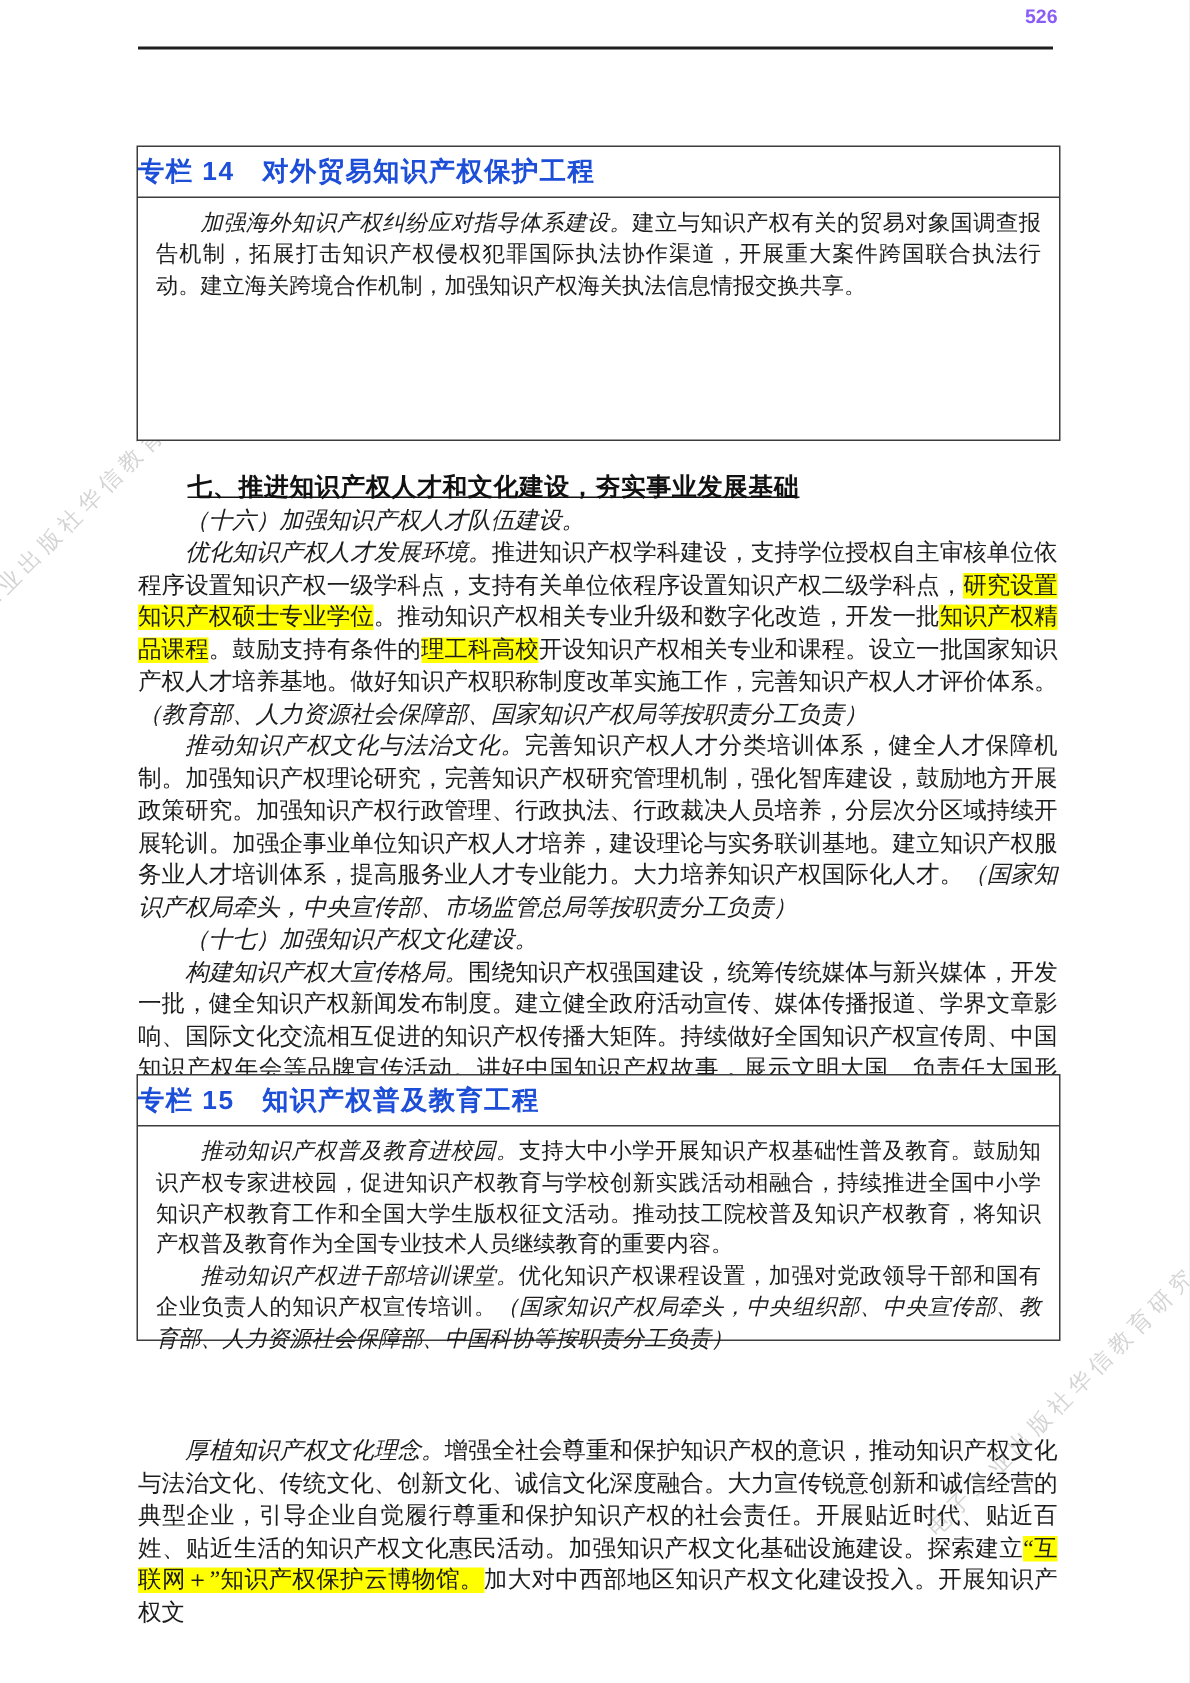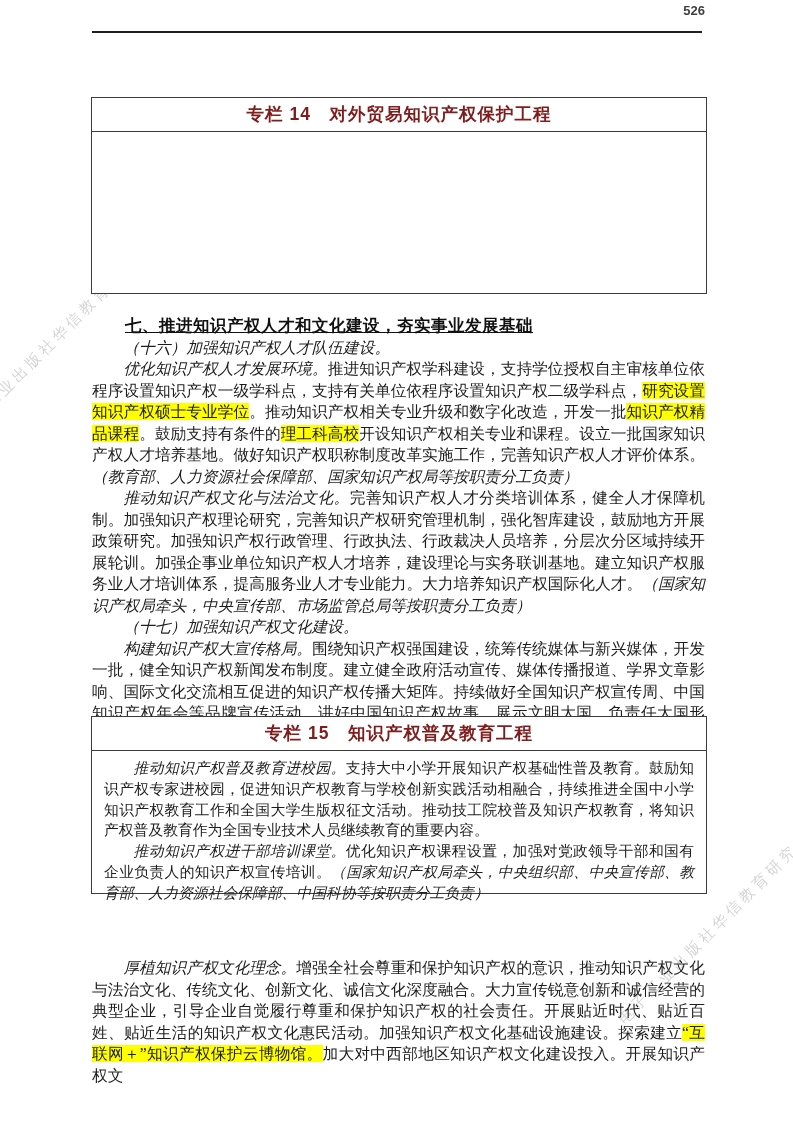--- a/index.html
+++ b/index.html
@@ -7,21 +7,21 @@
     position:relative;
     width:793px;height:1122px;
     background:#ffffff;
     overflow:hidden;
     font-family:"Liberation Serif", serif;
     color:#1c1c1c;
   }
   .pagenum{
     position:absolute;top:3px;right:88px;
     font-family:"Liberation Sans", sans-serif;
-    font-weight:bold;font-size:13px;color:#404040;
+    font-weight:bold;font-size:13px;color:#8b5cf6;
   }
   .toprule{
     position:absolute;top:31px;left:92px;width:610px;height:0;
     border-top:2px solid #1f1f1f;
   }
   .wm{
     position:absolute;
     color:#8e8e8e;opacity:.38;
     font-size:15px;letter-spacing:4px;
     transform:rotate(-45deg);
@@ -31,25 +31,25 @@
   }
   .wm1{left:-78px;top:330px;}
   .wm2{left:582px;top:918px;}
   .box{
     position:absolute;left:91px;width:616px;
     border:1.5px solid #3c3c3c;background:#fff;box-sizing:border-box;
   }
   .box14{top:97px;height:197px;}
   .box15{top:716px;height:178px;}
   .box-title{
-    text-align:center;
+    text-align:left;
     font-family:"Liberation Sans", sans-serif;
     font-weight:bold;font-size:17.5px;letter-spacing:1px;
     line-height:33px;height:33px;
-    border-bottom:1.5px solid #3c3c3c;color:#7f1d1d;
+    border-bottom:1.5px solid #3c3c3c;color:#1d4ed8;
   }
   .box-body{
     padding:7px 12px 0 12px;
     font-size:14.8px;line-height:20.8px;
     text-align:justify;
   }
   .box-body p{margin:0;text-indent:2em;}
   .sec{
     position:absolute;left:92px;width:613px;
     font-size:15.7px;line-height:21.5px;
@@ -72,20 +72,21 @@
 <div class="page">
 
   <div class="pagenum">526</div>
   <div class="toprule"></div>
 
   <div class="wm wm1">电子工业出版社华信教育研究所</div>
 
   <div class="box box14">
     <div class="box-title">专栏 14　对外贸易知识产权保护工程</div>
     <div class="box-body">
+      <p class="para"><span class="kai">加强海外知识产权纠纷应对指导体系建设。</span><span>建立与知识产权有关的贸易对象国调查报告机制，拓展打击知识产权侵权犯罪国际执法协作渠道，开展重大案件跨国联合执法行动。建立海关跨境合作机制，加强知识产权海关执法信息情报交换共享。</span></p>
     </div>
   </div>
 
   <div class="sec sec-a">
     <h2 class="heading">七、推进知识产权人才和文化建设，夯实事业发展基础</h2>
     <p class="para"><span class="kai">（十六）加强知识产权人才队伍建设。</span></p>
     <p class="para"><span class="kai">优化知识产权人才发展环境。</span><span>推进知识产权学科建设，支持学位授权自主审核单位依程序设置知识产权一级学科点，支持有关单位依程序设置知识产权二级学科点，</span><span class="hl">研究设置知识产权硕士专业学位</span><span>。推动知识产权相关专业升级和数字化改造，开发一批</span><span class="hl">知识产权精品课程</span><span>。鼓励支持有条件的</span><span class="hl">理工科高校</span><span>开设知识产权相关专业和课程。设立一批国家知识产权人才培养基地。做好知识产权职称制度改革实施工作，完善知识产权人才评价体系。</span><span class="kai">（教育部、人力资源社会保障部、国家知识产权局等按职责分工负责）</span></p>
     <p class="para"><span class="kai">推动知识产权文化与法治文化。</span><span>完善知识产权人才分类培训体系，健全人才保障机制。加强知识产权理论研究，完善知识产权研究管理机制，强化智库建设，鼓励地方开展政策研究。加强知识产权行政管理、行政执法、行政裁决人员培养，分层次分区域持续开展轮训。加强企事业单位知识产权人才培养，建设理论与实务联训基地。建立知识产权服务业人才培训体系，提高服务业人才专业能力。大力培养知识产权国际化人才。</span><span class="kai">（国家知识产权局牵头，中央宣传部、市场监管总局等按职责分工负责）</span></p>
     <p class="para"><span class="kai">（十七）加强知识产权文化建设。</span></p>
     <p class="para"><span class="kai">构建知识产权大宣传格局。</span><span>围绕知识产权强国建设，统筹传统媒体与新兴媒体，开发一批，健全知识产权新闻发布制度。建立健全政府活动宣传、媒体传播报道、学界文章影响、国际文化交流相互促进的知识产权传播大矩阵。持续做好全国知识产权宣传周、中国知识产权年会等品牌宣传活动。讲好中国知识产权故事，展示文明大国、负责任大国形象。</span><span class="kai">（国家知识产权局牵头，中央宣传部、中央网信办、广电总局等按职责分工负责）</span></p>

